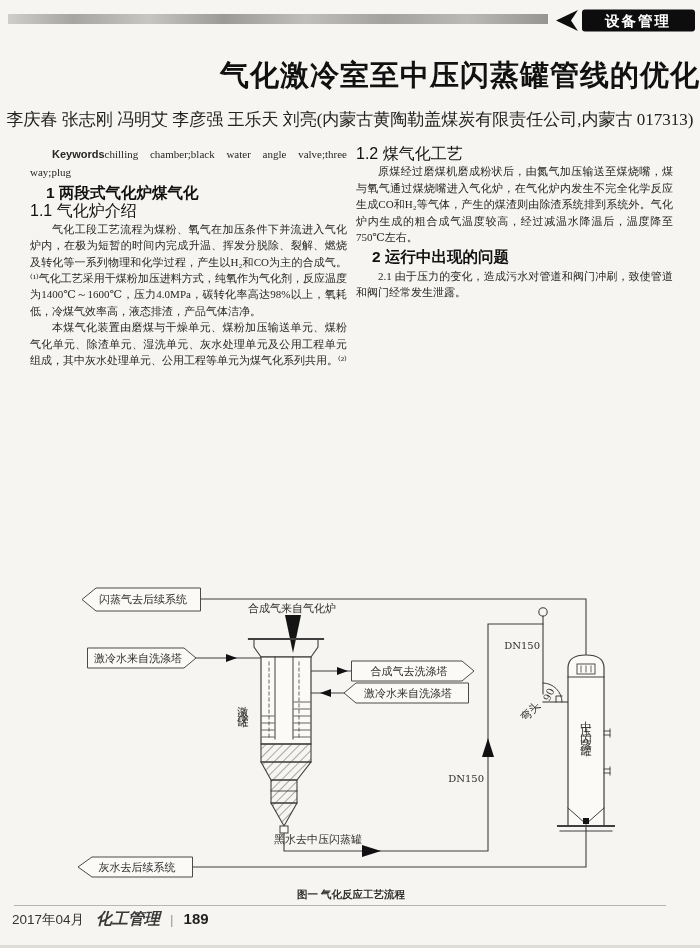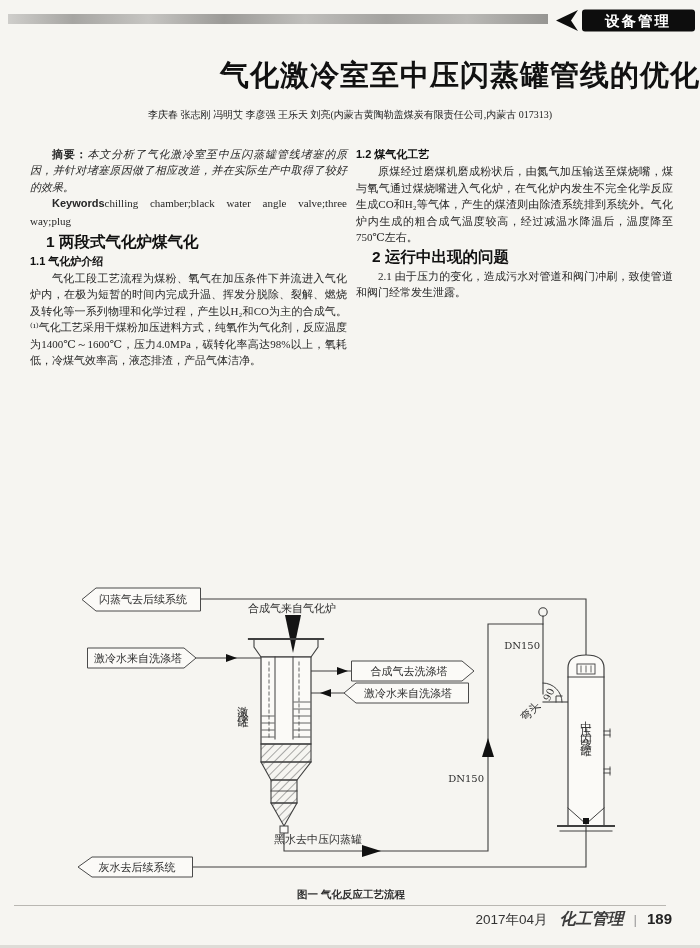--- a/index.html
+++ b/index.html
@@ -10,42 +10,42 @@
     color:#262626;
   }
   .abs{position:absolute;}
   
   #hdr{left:0;top:0;width:700px;height:42px;}
   
   #title{left:0;top:56px;width:700px;text-align:right;
     font-family:"Liberation Sans","DejaVu Sans",sans-serif;
     font-size:29px;font-weight:800;letter-spacing:1px;color:#111;}
   #authors{left:0;top:108px;width:700px;text-align:center;
-    font-size:10px;color:#222;}
+    font-size:17px;color:#222;}
   
   .col{top:146px;width:317px;font-size:11px;line-height:16.4px;text-align:justify;}
   #colL{left:30px;}
   #colR{left:356px;}
   .para{margin:0;text-indent:2em;}
   .lead{font-weight:700;font-family:"Liberation Sans","DejaVu Sans",sans-serif;}
   .kai{font-style:italic;}
   .en{line-height:17.5px;}
   h2.sec{margin:4px 0 2px 16px;font-family:"Liberation Sans","DejaVu Sans",sans-serif;
     font-size:15.5px;font-weight:800;color:#111;text-indent:0;}
   h3.sub{margin:2px 0 1px 0;font-family:"Liberation Sans","DejaVu Sans",sans-serif;
-    font-size:11px;font-weight:700;color:#111;text-indent:0;}
+    font-size:16px;font-weight:400;color:#111;text-indent:0;}
   
   #fig{left:28px;top:585px;width:670px;height:330px;}
   #fig text{fill:#2e2e2e;}
   .dlabel{font-family:"Liberation Serif","DejaVu Serif",serif;font-size:11px;}
   .dsmall{font-family:"DejaVu Serif",serif;font-size:10px;}
   .vtext{writing-mode:vertical-rl;letter-spacing:5px;font-size:11.5px;}
   
   #footrule{left:14px;top:905px;width:652px;height:1px;background:#b9b7b2;}
-  #footer{left:0;top:909px;width:672px;text-align:right;font-size:13.5px;color:#333;
+  #footer{left:12px;top:909px;width:672px;text-align:left;font-size:13.5px;color:#333;
     font-family:"Liberation Sans","DejaVu Sans",sans-serif;}
   #footer .journal{font-family:"DejaVu Serif",serif;font-style:italic;font-weight:700;
     font-size:16px;margin:0 10px 0 12px;color:#3a3a3a;}
   #footer .sep{color:#999;font-weight:400;margin-right:10px;}
   #footer .pg{font-size:15px;font-weight:600;color:#222;}
   #wm{left:94px;top:972px;font-size:13.5px;color:#701a75;
     font-family:"Liberation Sans","DejaVu Sans",sans-serif;letter-spacing:1px;}
   #bedge{left:0;top:945px;width:700px;height:3px;background:#dedcd7;}
 </style>
 </head>
@@ -67,25 +67,25 @@
   <rect x="8" y="14" width="540" height="10" fill="url(#gband)"></rect>
   <polygon points="578,10 556,20.5 578,31 571,20.5" fill="#0d0d0d"></polygon>
   <rect x="582" y="9.5" width="113" height="22" rx="3" fill="#0d0d0d"></rect>
   <text x="638" y="26" text-anchor="middle" fill="#ffffff" font-family="Liberation Sans, DejaVu Sans, sans-serif" font-size="14.5" font-weight="700" letter-spacing="2">设备管理</text>
 </svg>
 
 <div id="title" class="abs">气化激冷室至中压闪蒸罐管线的优化</div>
 <div id="authors" class="abs">李庆春  张志刚  冯明艾  李彦强  王乐天  刘亮(内蒙古黄陶勒盖煤炭有限责任公司,内蒙古 017313)</div>
 
 <div id="colL" class="col abs">
-  <p class="para"><span class="lead">摘要：</span><span class="kai">本文分析了气化激冷室至中压闪蒸罐管线堵塞的原因，并针对堵塞原因做了相应改造，并在实际生产中取得了较好的效果。</span></p>
   <p class="para en"><span class="lead">Keywords</span><span>chilling chamber;black water angle valve;three way;plug</span></p>
   <h2 class="sec">1 两段式气化炉煤气化</h2>
   <h3 class="sub">1.1 气化炉介绍</h3>
   <p class="para">气化工段工艺流程为煤粉、氧气在加压条件下并流进入气化炉内，在极为短暂的时间内完成升温、挥发分脱除、裂解、燃烧及转化等一系列物理和化学过程，产生以H₂和CO为主的合成气。⁽¹⁾气化工艺采用干煤粉加压进料方式，纯氧作为气化剂，反应温度为1400℃～1600℃，压力4.0MPa，碳转化率高达98%以上，氧耗低，冷煤气效率高，液态排渣，产品气体洁净。</p>
+  <p class="para">本煤气化装置由磨煤与干燥单元、煤粉加压输送单元、煤粉气化单元、除渣单元、湿洗单元、灰水处理单元及公用工程单元组成，其中灰水处理单元、公用工程等单元为煤气化系列共用。⁽²⁾</p>
 </div>
 
 <div id="colR" class="col abs">
   <h3 class="sub" style="margin-top:0">1.2 煤气化工艺</h3>
   <p class="para">原煤经过磨煤机磨成粉状后，由氮气加压输送至煤烧嘴，煤与氧气通过煤烧嘴进入气化炉，在气化炉内发生不完全化学反应生成CO和H₂等气体，产生的煤渣则由除渣系统排到系统外。气化炉内生成的粗合成气温度较高，经过减温水降温后，温度降至750℃左右。</p>
   <h2 class="sec">2 运行中出现的问题</h2>
   <p class="para">2.1 由于压力的变化，造成污水对管道和阀门冲刷，致使管道和阀门经常发生泄露。</p>
 </div>
 
 <svg id="fig" class="abs" viewBox="28 585 670 330" stroke-linecap="square">

